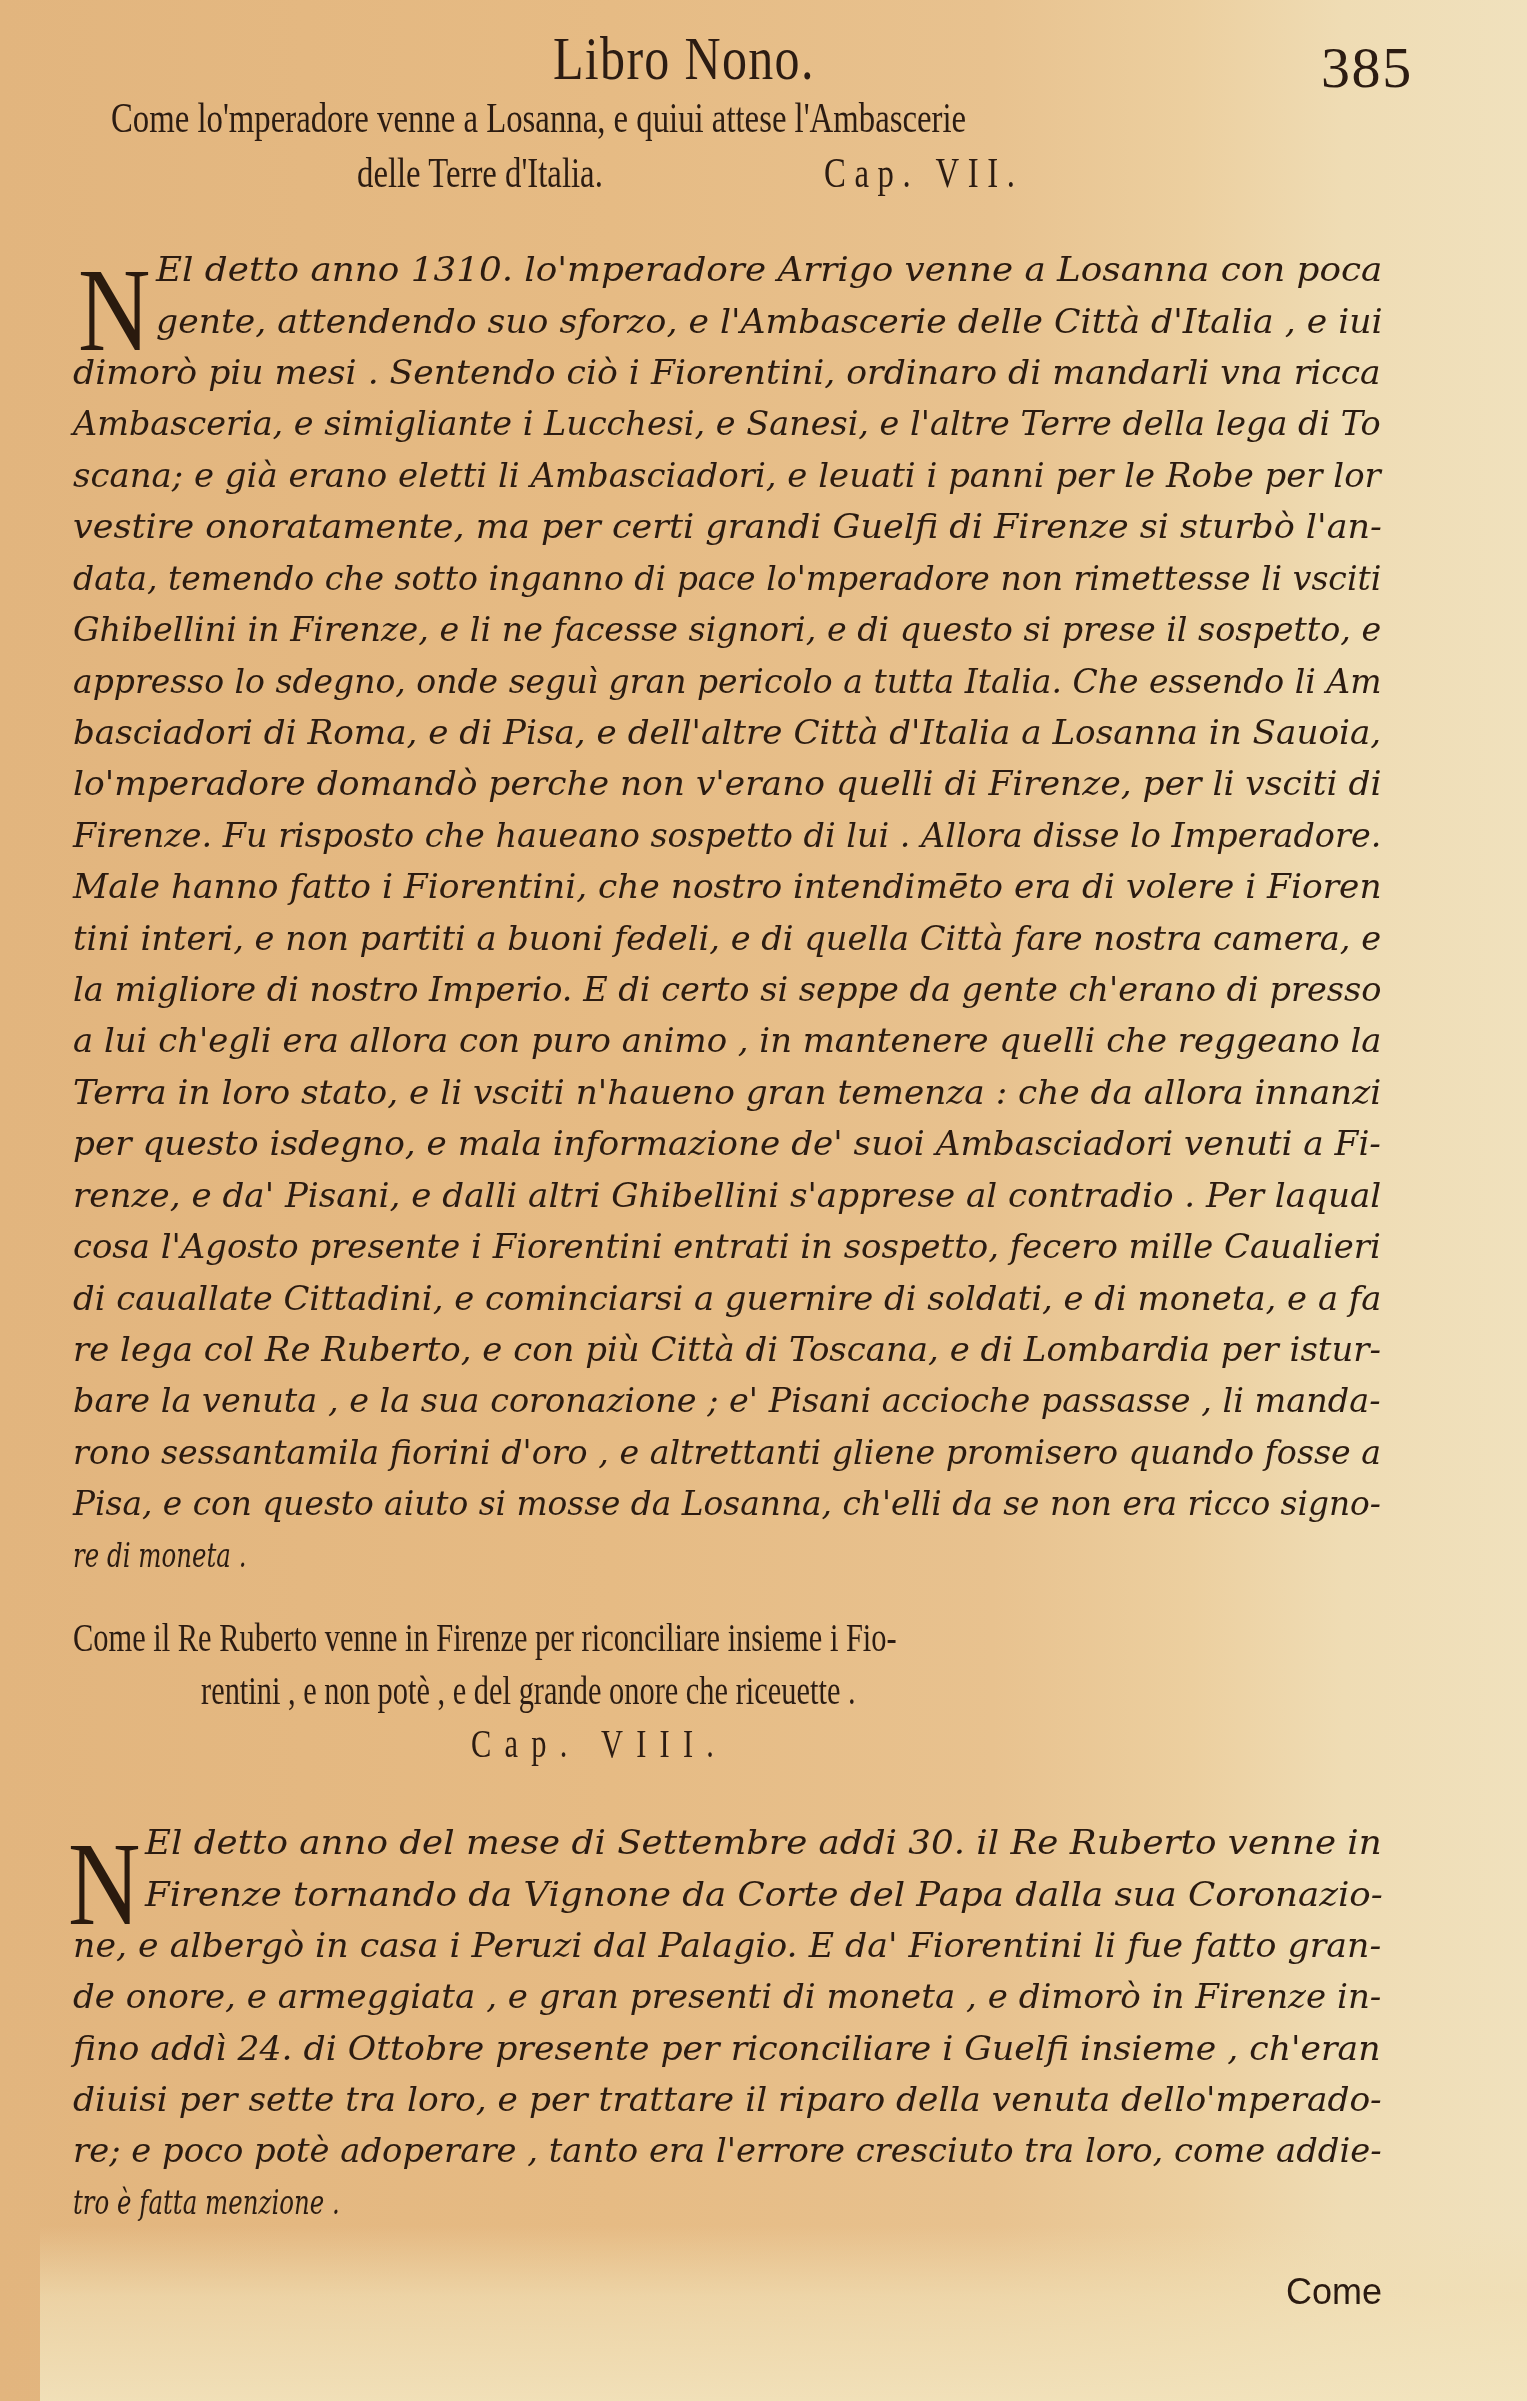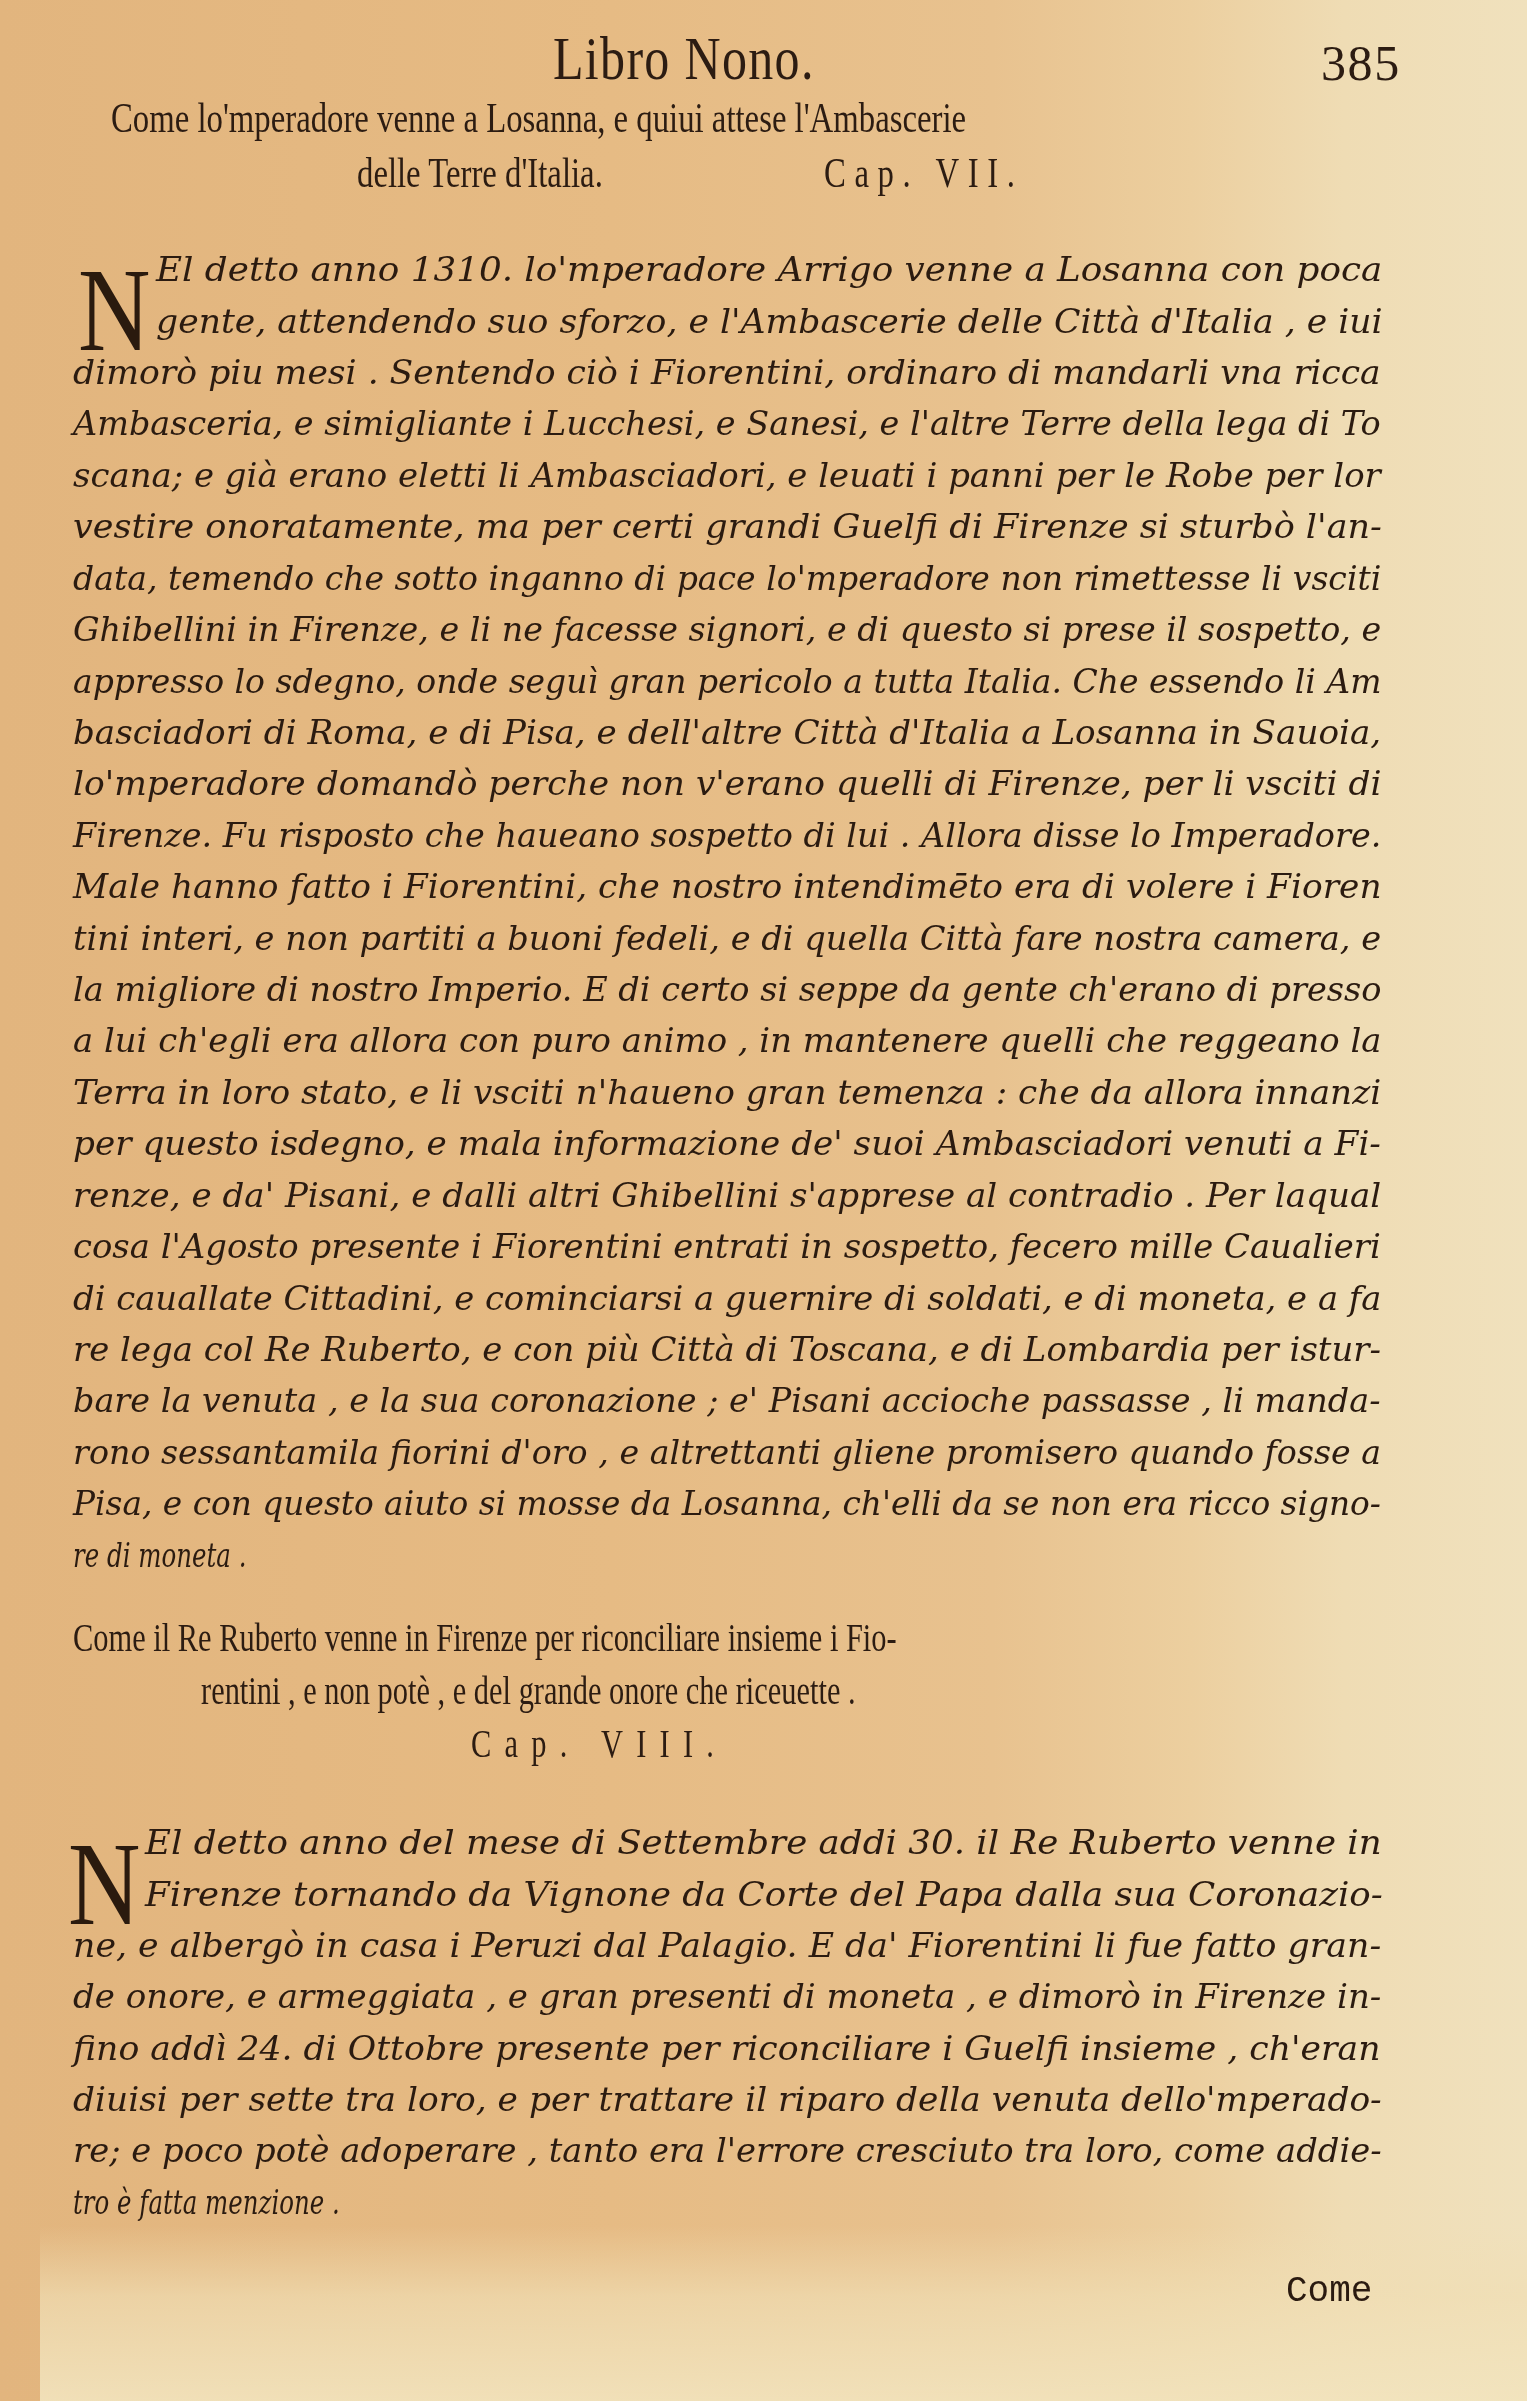--- a/index.html
+++ b/index.html
@@ -15,21 +15,21 @@
     position: absolute; left: 0; right: 0; top: 2226px; height: 176px;
     background: linear-gradient(180deg, rgba(230,190,130,0) 0%, rgba(240,222,180,0.7) 40%, rgba(242,228,190,0.9) 100%);
   }
   .header-title {
     position: absolute; left: 513px; top: 23.5px;
     font-family: "Liberation Serif", serif; font-size: 61px; letter-spacing: 1.6px;
     transform: scaleX(0.82); transform-origin: left top; color: #2c1c12;
   }
   .page-number {
     position: absolute; left: 1281px; top: 34px;
-    font-family: "Liberation Serif", serif; font-size: 50px; color: #2c1c12; letter-spacing: 1.6px;
+    font-family: "Liberation Serif", serif; font-size: 58px; color: #2c1c12; letter-spacing: 1.6px;
   }
   .chap-heading {
     position: absolute; font-family: "Liberation Serif", serif; color: #2c1c12;
     transform: scaleX(0.78); transform-origin: left top; white-space: nowrap;
   }
   .h7-l1 { left: 71px; top: 94px; font-size: 42px; }
   .h7-l2 { left: 317px; top: 149px; font-size: 42px; }
   .h7-cap { left: 784px; top: 149px; font-size: 42px; letter-spacing: 11px; }
   .h8-l1 { left: 33px; top: 1615px; font-size: 39px; }
   .h8-l2 { left: 161px; top: 1668px; font-size: 39px; }
@@ -40,21 +40,21 @@
   }
   .dc1 { left: 38px; top: 252px; }
   .dc2 { left: 28px; top: 1826px; }
   .body-line {
     position: absolute; left: 33px; white-space: nowrap;
     font-family: "DejaVu Serif", serif; font-style: italic; font-size: 34px; color: #2b1b10;
     transform-origin: left top;
   }
   .catchword {
     position: absolute; left: 1246px; top: 2271px;
-    font-family: Liberation Mono, monospace; font-size: 36px; color: #2a1a10; text-align: center;
+    font-family: Liberation Sans, sans-serif; font-size: 36px; color: #2a1a10; text-align: center;
   }
 </style>
 </head>
 <body>
 
 <div class="page">
   <div class="stain-bottom"></div>
 
   <div class="header-title">Libro Nono.</div>
   <div class="page-number">385</div>

